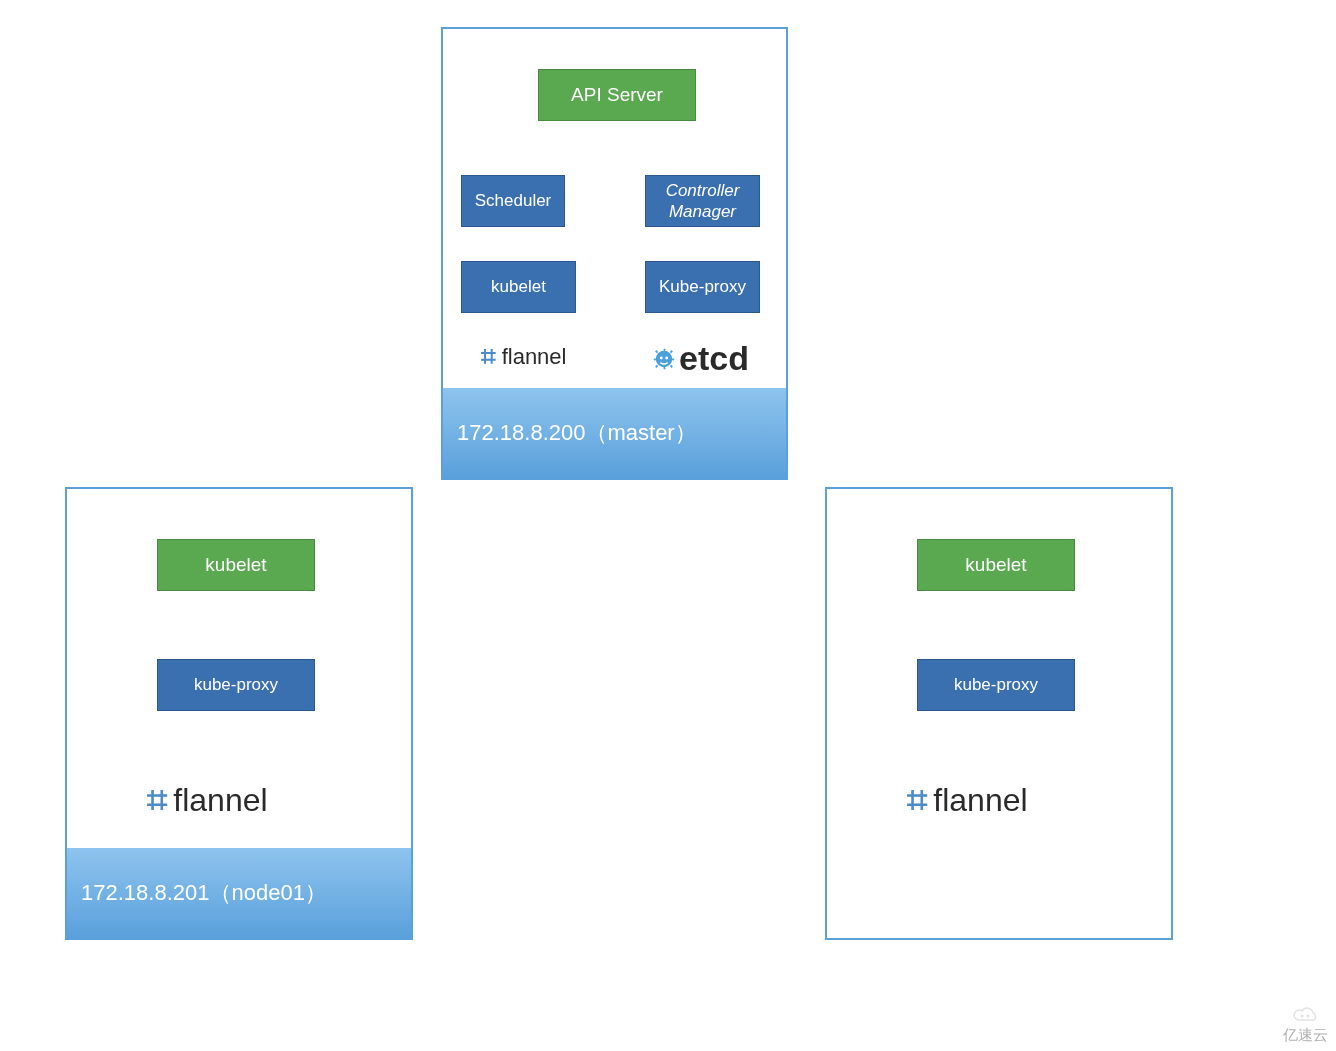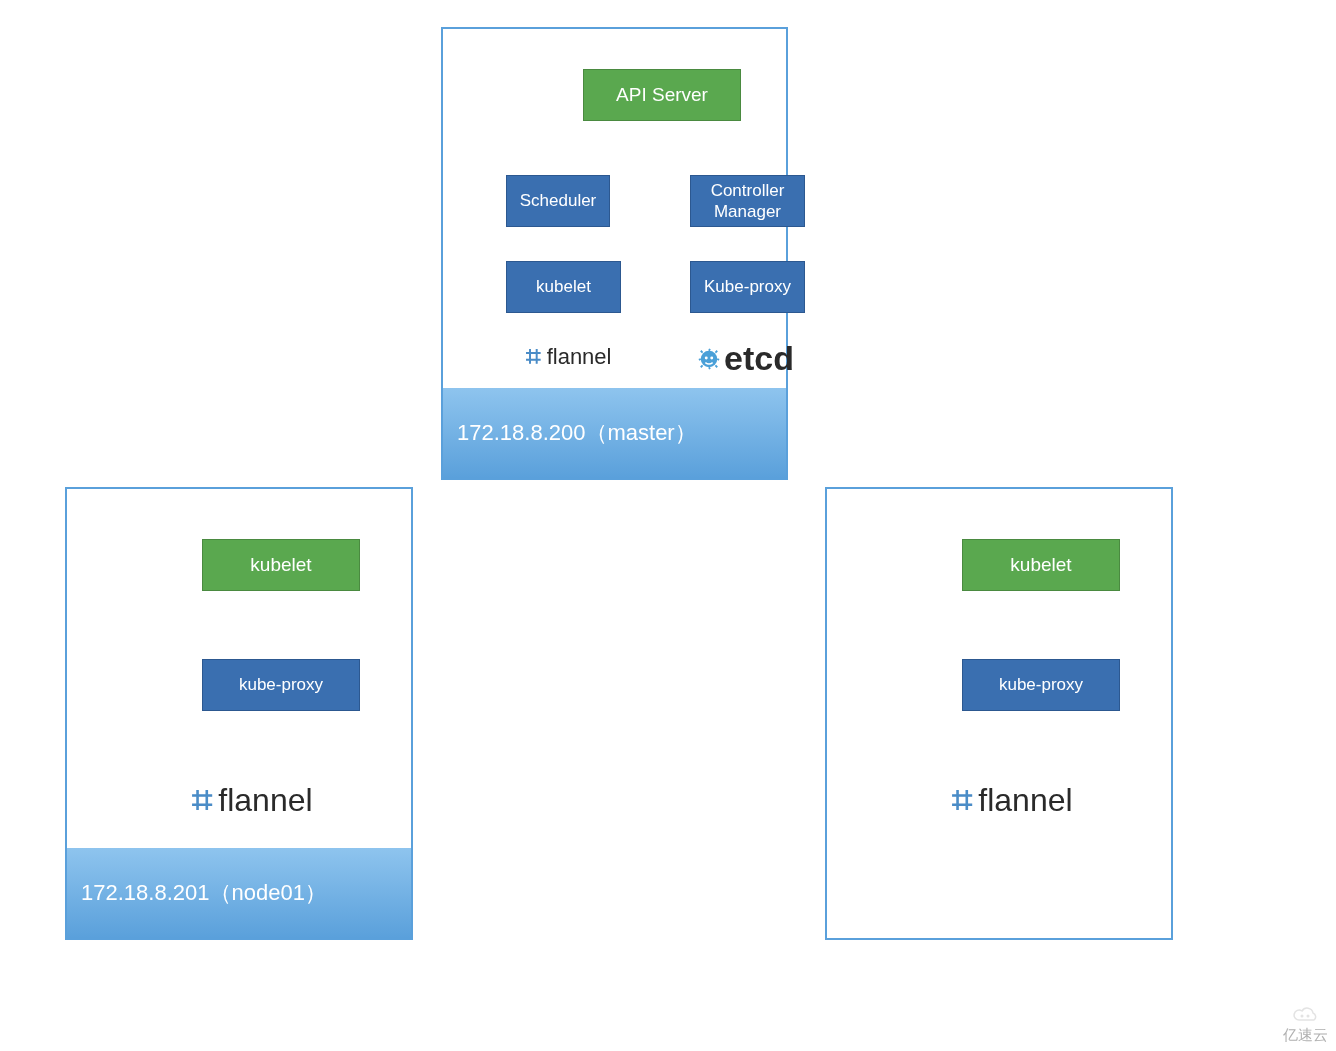--- a/index.html
+++ b/index.html
@@ -1,37 +1,37 @@
 <!DOCTYPE html>
 <html><head>
 <meta charset="utf-8">
 <style>
 * { box-sizing: border-box; margin: 0; padding: 0; }
 body { width: 1336px; height: 1051px; background: #fff; font-family: "Segoe UI", Arial, sans-serif; position: relative; }
 
 .node-box { position: absolute; border: 2px solid #5aa0db; display: flex; flex-direction: column; }
-.node-body { flex: 1; background: #fff; position: relative; margin-left: 45px; }
+.node-body { flex: 1; background: #fff; position: relative; }
 .node-footer { background: linear-gradient(180deg, #8ec4ee 0%, #5aa0db 100%); color: #fff; font-size: 22px; display: flex; align-items: center; padding: 0 14px; }
 
 .master { left: 441px; top: 27px; width: 347px; height: 453px; }
 .master .node-body { height: 360px; }
 .master .node-footer { height: 90px; }
 
 .worker { width: 348px; height: 453px; }
 .worker .node-body { height: 360px; }
 .worker .node-footer { height: 90px; }
 .node01 { left: 65px; top: 487px; }
 .node02 { left: 825px; top: 487px; }
 
 .green-box { background: #5aa84f; color: #fff; border: 1px solid #4a8a40; display: flex; align-items: center; justify-content: center; font-size: 19px; position: absolute; }
 .blue-box { background: #3a6fb0; color: #fff; border: 1px solid #2c5890; display: flex; align-items: center; justify-content: center; font-size: 17px; text-align: center; position: absolute; line-height: 1.25; }
 
 .api-server { left: 95px; top: 40px; width: 158px; height: 52px; }
 .scheduler { left: 18px; top: 146px; width: 104px; height: 52px; }
-.ctrl-mgr { left: 202px; top: 146px; width: 115px; height: 52px; }
+.ctrl-mgr { left: 202px; top: 146px; width: 115px; height: 52px; font-style: italic; }
 .kubelet-m { left: 18px; top: 232px; width: 115px; height: 52px; }
 .kproxy-m { left: 202px; top: 232px; width: 115px; height: 52px; }
 
 .worker .kubelet-w { left: 90px; top: 50px; width: 158px; height: 52px; }
 .worker .kproxy-w { left: 90px; top: 170px; width: 158px; height: 52px; }
 
 .flannel { position: absolute; display: flex; align-items: center; gap: 6px; color: #2a2a2a; font-size: 24px; font-weight: 500; }
 .flannel .f-icon { color: #4a8cc7; font-size: 26px; font-weight: 700; }
 .master .flannel { left: 38px; top: 312px; font-size: 22px; }
 .worker .flannel { left: 80px; top: 290px; font-size: 32px; }

